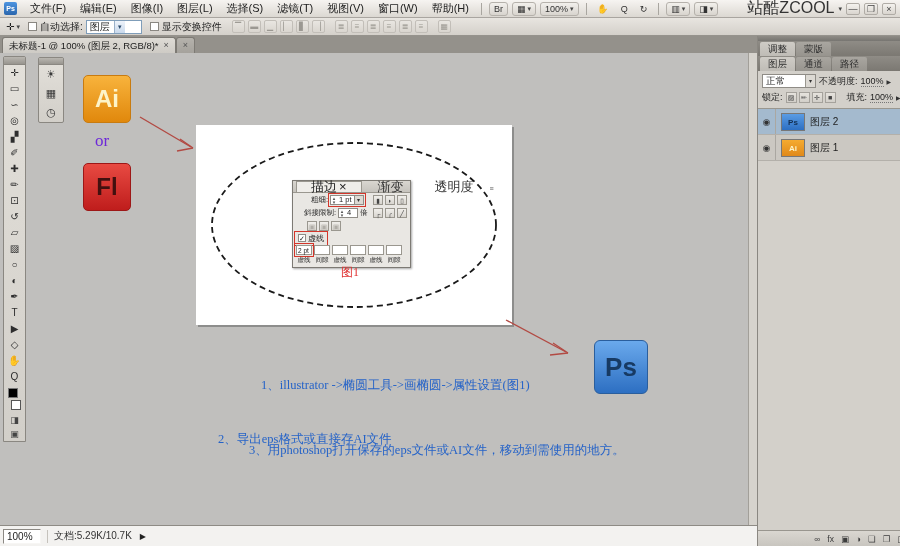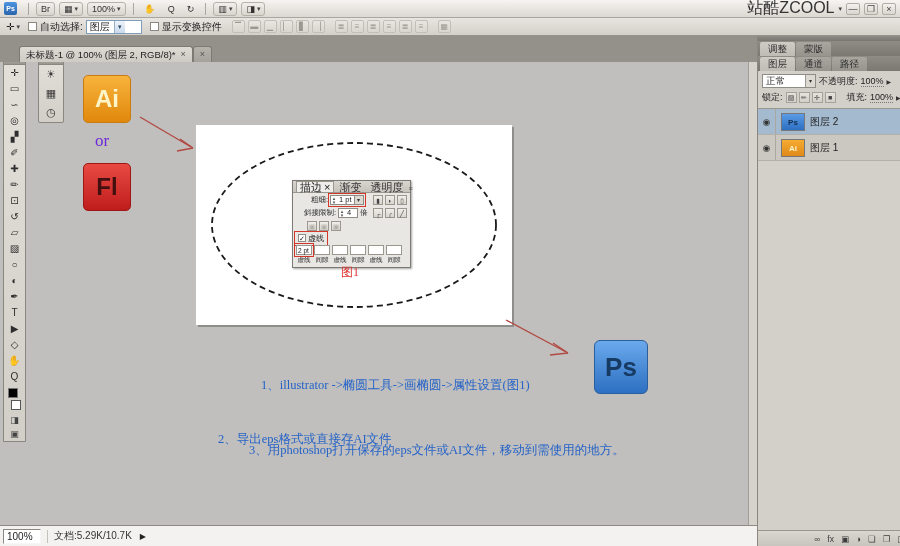--- a/index.html
+++ b/index.html
@@ -33,22 +33,22 @@
   .select { display:inline-flex; align-items:center; background:#fff; border:1px solid #7f9db9;
     height:14px; padding-left:3px; margin-left:3px; font-size:10px; }
   .select .arrow-box { width:11px; height:12px; margin-left:4px; background:linear-gradient(#eef3fa,#c9d9ec);
     border-left:1px solid #9ab0c8; font-size:7px; text-align:center; line-height:12px; color:#2a4a6b; }
   .ob-label { white-space:nowrap; color:#222; }
   .ob-icons { display:flex; gap:3px; margin-left:10px; }
   .ob-icon { width:13px; height:13px; border:1px solid #c2beb8; border-radius:2px; color:#9b9892;
     font-size:8px; text-align:center; line-height:12px; background:linear-gradient(#e9e6e1,#d9d5cf); }
 
   
-  .tab-bar { position:absolute; left:0; top:36px; width:757px; height:26px; background:#94918b;
-    display:flex; align-items:flex-end; padding-left:19px; z-index:28; }
+  .tab-bar { position:absolute; left:0; top:36px; width:757px; height:17px; background:#94918b;
+    display:flex; align-items:center; padding-left:2px; z-index:28; }
   .doc-tab { height:16px; line-height:15px; padding:0 6px; font-size:9.5px; white-space:nowrap;
     border:1px solid #7d7a74; border-bottom:none; border-radius:3px 3px 0 0; display:flex; align-items:center; gap:5px; }
   .doc-tab.active { background:linear-gradient(#dedbd5,#cecbc5); color:#1d1d1d; }
   .doc-tab.inactive { background:linear-gradient(#b5b2ac,#a5a29c); color:#3c3c3c; }
   .tab-close { font-size:9px; color:#555; }
 
   
   .canvas-area { position:absolute; left:0; top:53px; width:757px; height:472px; background:#c0bfbd; overflow:hidden; }
   .canvas-vscroll { position:absolute; right:0; top:0; width:9px; height:472px; background:#d6d3cd; border-left:1px solid #a29f99; }
 
@@ -85,21 +85,21 @@
   .overlay-svg { position:absolute; left:0; top:0; width:757px; height:472px; z-index:4; pointer-events:none; }
 
   .fig-label { position:absolute; left:341px; top:211px; color:#e03030; font-size:12px;
     font-family:"Liberation Serif","DejaVu Serif",serif; z-index:6; }
 
   
   .stroke-panel { position:absolute; left:292px; top:127px; width:119px; background:#e9e7e3;
     border:1px solid #7d7a74; box-shadow:1px 1px 2px rgba(0,0,0,.35); z-index:6; font-size:8px; }
   .sp-tabs { height:12px; background:linear-gradient(#d9d6d0,#c6c3bd); border-bottom:1px solid #9a978f;
     display:flex; align-items:flex-end; padding-left:3px; gap:1px; }
-  .sp-tab { padding:0 3px; height:11px; line-height:10px; font-size:11px; white-space:nowrap; }
+  .sp-tab { padding:0 14px; height:11px; line-height:10px; font-size:13px; white-space:nowrap; }
   .sp-tab.active { background:#efede9; border:1px solid #9a978f; border-bottom:none; display:flex; gap:2px; }
   .sp-tab.rest { color:#333; border:1px solid transparent; }
   .sp-menu { margin-left:auto; padding-right:3px; font-size:7px; color:#555; }
   .sp-row { display:flex; align-items:center; padding:1px 3px; height:13px; }
   .sp-label { width:34px; text-align:right; padding-right:2px; white-space:nowrap; font-size:7.5px; color:#222; }
   .sp-label.wide { width:42px; }
   .sp-field { display:inline-flex; align-items:center; background:#fff; border:1px solid #8f8c86; height:10px; }
   .sp-spin { width:6px; font-size:5px; line-height:4px; color:#555; text-align:center; }
   .sp-val { padding:0 2px; font-size:7.5px; white-space:nowrap; }
   .sp-dd { width:9px; background:#dcd9d3; border-left:1px solid #8f8c86; font-size:6px; text-align:center; color:#333; height:100%; line-height:9px; }
@@ -163,20 +163,31 @@
   .doc-info { font-size:10px; color:#333; white-space:nowrap; }
   .sb-caret { margin-left:8px; font-size:8px; color:#222; }
 </style>
 </head>
 <body>
 
 <div id="app">
 
   <div class="menu-bar">
     <div class="app-logo">Ps</div>
+    <div style="display:flex">
+        <span class="menu-item">文件(F)</span>
+        <span class="menu-item">编辑(E)</span>
+        <span class="menu-item">图像(I)</span>
+        <span class="menu-item">图层(L)</span>
+        <span class="menu-item">选择(S)</span>
+        <span class="menu-item">滤镜(T)</span>
+        <span class="menu-item">视图(V)</span>
+        <span class="menu-item">窗口(W)</span>
+        <span class="menu-item">帮助(H)</span>
+      </div>
     <span class="mb-sep"></span>
     <span class="abar-btn">Br</span>
     <span class="abar-btn">
         <span>▦</span>
         <span class="caret">▾</span>
       </span>
     <span class="abar-btn">
         <span>100%</span>
         <span class="caret">▾</span>
       </span>

